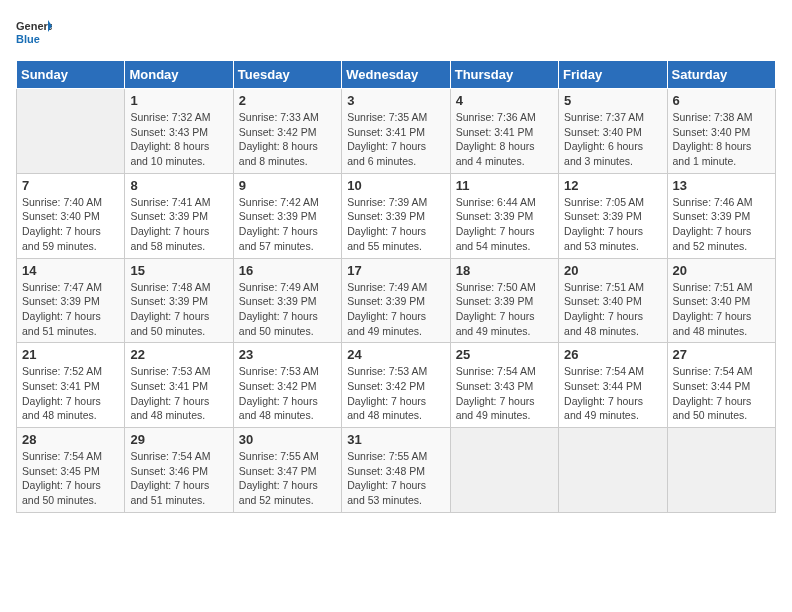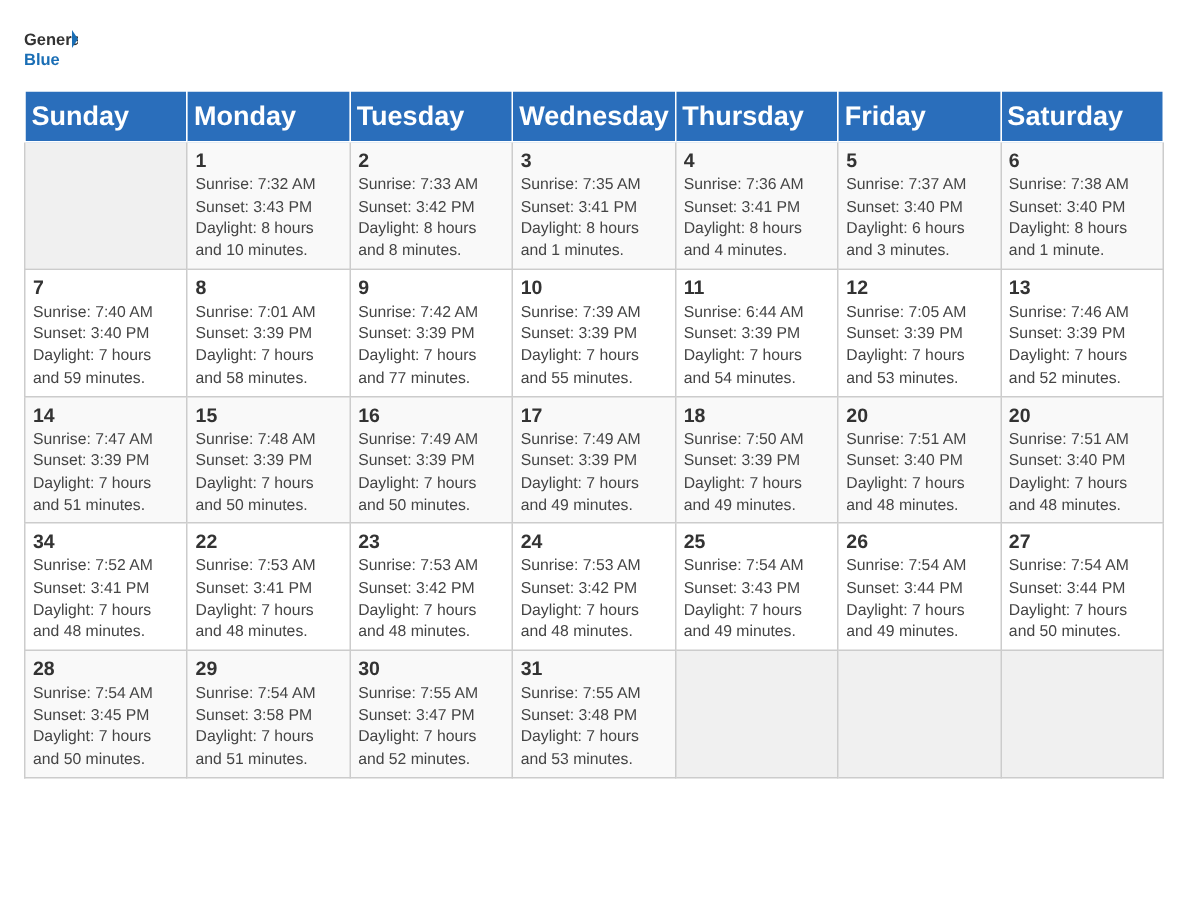--- a/index.html
+++ b/index.html
@@ -34,21 +34,21 @@
       color: #555;
     }
     table {
       width: 100%;
       border-collapse: collapse;
       margin-top: 8px;
     }
     thead tr th {
       background-color: #2a6ebb;
       color: #fff;
-      font-size: 18px;
+      font-size: 13px;
       font-weight: bold;
       padding: 6px 4px;
       text-align: left;
       border: 1px solid #fff;
     }
     tbody tr td {
       border: 1px solid #ccc;
       vertical-align: top;
       padding: 4px 5px;
       font-size: 11px;
@@ -120,21 +120,21 @@
         <td>
         <span class="day-number">2</span>
         <span class="day-detail">Sunrise: 7:33 AM</span><br>
         <span class="day-detail">Sunset: 3:42 PM</span><br>
         <span class="day-detail">Daylight: 8 hours and 8 minutes.</span>
       </td>
         <td>
         <span class="day-number">3</span>
         <span class="day-detail">Sunrise: 7:35 AM</span><br>
         <span class="day-detail">Sunset: 3:41 PM</span><br>
-        <span class="day-detail">Daylight: 8 hours and 1 minutes.</span>
+        <span class="day-detail">Daylight: 7 hours and 6 minutes.</span>
       </td>
         <td>
         <span class="day-number">4</span>
         <span class="day-detail">Sunrise: 7:36 AM</span><br>
         <span class="day-detail">Sunset: 3:41 PM</span><br>
         <span class="day-detail">Daylight: 8 hours and 4 minutes.</span>
       </td>
         <td>
         <span class="day-number">5</span>
         <span class="day-detail">Sunrise: 7:37 AM</span><br>
@@ -150,29 +150,29 @@
       </tr>
       <tr>
         <td>
         <span class="day-number">7</span>
         <span class="day-detail">Sunrise: 7:40 AM</span><br>
         <span class="day-detail">Sunset: 3:40 PM</span><br>
         <span class="day-detail">Daylight: 7 hours and 59 minutes.</span>
       </td>
         <td>
         <span class="day-number">8</span>
-        <span class="day-detail">Sunrise: 7:01 AM</span><br>
+        <span class="day-detail">Sunrise: 7:41 AM</span><br>
         <span class="day-detail">Sunset: 3:39 PM</span><br>
         <span class="day-detail">Daylight: 7 hours and 58 minutes.</span>
       </td>
         <td>
         <span class="day-number">9</span>
         <span class="day-detail">Sunrise: 7:42 AM</span><br>
         <span class="day-detail">Sunset: 3:39 PM</span><br>
-        <span class="day-detail">Daylight: 7 hours and 77 minutes.</span>
+        <span class="day-detail">Daylight: 7 hours and 57 minutes.</span>
       </td>
         <td>
         <span class="day-number">10</span>
         <span class="day-detail">Sunrise: 7:39 AM</span><br>
         <span class="day-detail">Sunset: 3:39 PM</span><br>
         <span class="day-detail">Daylight: 7 hours and 55 minutes.</span>
       </td>
         <td>
         <span class="day-number">11</span>
         <span class="day-detail">Sunrise: 6:44 AM</span><br>
@@ -231,21 +231,21 @@
       </td>
         <td>
         <span class="day-number">20</span>
         <span class="day-detail">Sunrise: 7:51 AM</span><br>
         <span class="day-detail">Sunset: 3:40 PM</span><br>
         <span class="day-detail">Daylight: 7 hours and 48 minutes.</span>
       </td>
       </tr>
       <tr>
         <td>
-        <span class="day-number">34</span>
+        <span class="day-number">21</span>
         <span class="day-detail">Sunrise: 7:52 AM</span><br>
         <span class="day-detail">Sunset: 3:41 PM</span><br>
         <span class="day-detail">Daylight: 7 hours and 48 minutes.</span>
       </td>
         <td>
         <span class="day-number">22</span>
         <span class="day-detail">Sunrise: 7:53 AM</span><br>
         <span class="day-detail">Sunset: 3:41 PM</span><br>
         <span class="day-detail">Daylight: 7 hours and 48 minutes.</span>
       </td>
@@ -283,21 +283,21 @@
       <tr>
         <td>
         <span class="day-number">28</span>
         <span class="day-detail">Sunrise: 7:54 AM</span><br>
         <span class="day-detail">Sunset: 3:45 PM</span><br>
         <span class="day-detail">Daylight: 7 hours and 50 minutes.</span>
       </td>
         <td>
         <span class="day-number">29</span>
         <span class="day-detail">Sunrise: 7:54 AM</span><br>
-        <span class="day-detail">Sunset: 3:58 PM</span><br>
+        <span class="day-detail">Sunset: 3:46 PM</span><br>
         <span class="day-detail">Daylight: 7 hours and 51 minutes.</span>
       </td>
         <td>
         <span class="day-number">30</span>
         <span class="day-detail">Sunrise: 7:55 AM</span><br>
         <span class="day-detail">Sunset: 3:47 PM</span><br>
         <span class="day-detail">Daylight: 7 hours and 52 minutes.</span>
       </td>
         <td>
         <span class="day-number">31</span>

